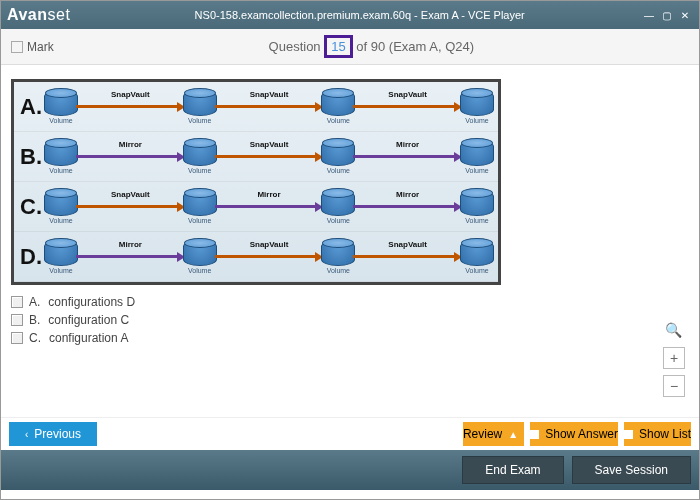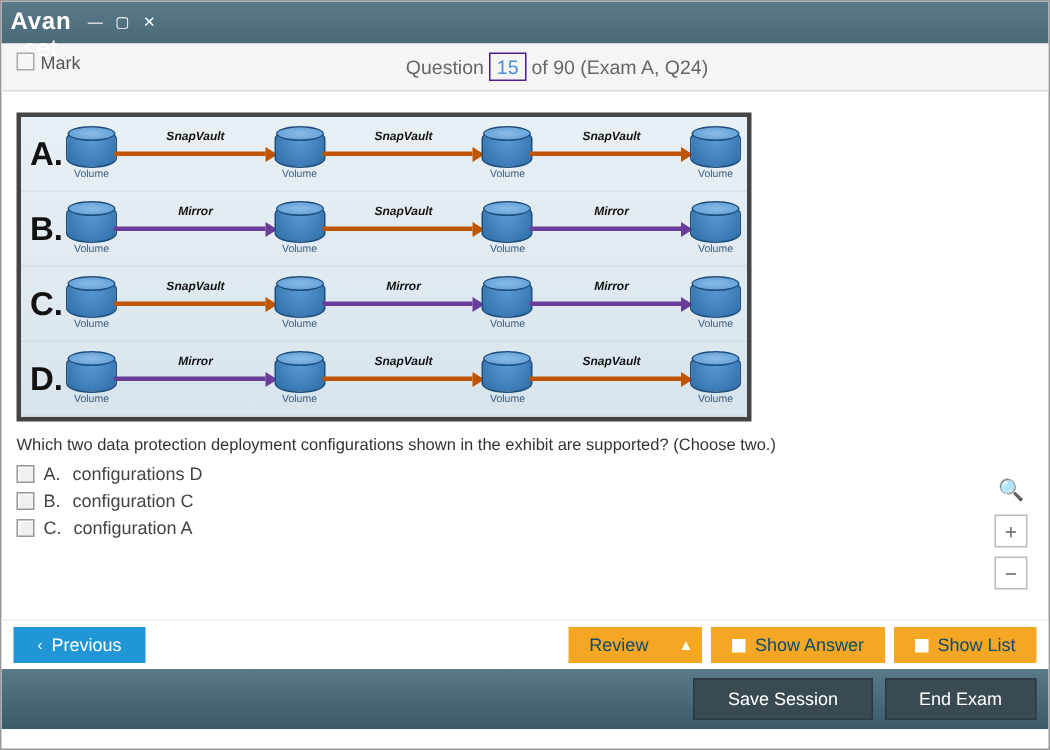--- a/index.html
+++ b/index.html
@@ -1,66 +1,67 @@
 <!DOCTYPE html>
 <html><head>
 <meta charset="utf-8">
 <style>
   * { box-sizing: border-box; margin: 0; padding: 0; }
   body { font-family: Arial, sans-serif; font-size: 12px; background: #fff; width: 700px; height: 500px; overflow: hidden; border: 1px solid #999; }
   .titlebar { background: linear-gradient(#5a7a8a, #4a6a7a); color: #fff; height: 28px; display: flex; align-items: center; padding: 0 6px; }
-  .logo-img { height: 18px; margin-right: 8px; display:flex; align-items:center; font-size:16px; font-weight:300; letter-spacing:0.5px;flex-direction:column; }
+  .logo-img { height: 18px; margin-right: 8px; display:flex; align-items:center; font-size:16px; font-weight:300; letter-spacing:0.5px; }
   .logo-img b { font-weight: 700; }
   .titlebar-title { flex: 1; text-align: center; font-size: 11px; }
   .win-controls { display: flex; gap: 2px; }
   .win-btn { width: 16px; height: 14px; display:flex; align-items:center; justify-content:center; font-size:10px; cursor:pointer; }
-  .question-head { background: #f5f5f5; border-bottom: 1px solid #ddd; padding: 6px 10px; display:flex; color:#555; }
+  .question-head { background: #f5f5f5; border-bottom: 1px solid #ddd; padding: 6px 10px; display:flex; align-items:center; color:#555; }
   .mark-box { width:12px; height:12px; border:1px solid #aaa; margin-right:4px; }
   .q-center { flex:1; text-align:center; font-size:13px; color:#666; }
-  .q-num { border:1px solid #4c1d95; color:#4a90d9; padding:1px 4px; display:inline-block; }
+  .q-num { border:3px solid #4c1d95; color:#4a90d9; padding:1px 4px; display:inline-block; }
   .content { padding: 8px 10px; height: 352px; overflow:hidden; position:relative; }
   .exhibit { border: 3px solid #444; margin: 6px 0 10px 0; width: 490px; background: linear-gradient(#e8f0f5,#d8e4ec); }
   .row { display:flex; align-items:center; height:50px; border-bottom:1px solid rgba(0,0,0,0.05); }
   .row-label { font-size:22px; font-weight:bold; width:30px; text-align:left; padding-left:6px; color:#111; }
   .chain { flex:1; display:flex; align-items:center; justify-content:space-between; padding:0 4px 0 0; }
   .vol { display:flex; flex-direction:column; align-items:center; }
   .cyl { width:34px; height:26px; background: radial-gradient(ellipse at 50% 20%, #5b9bd5, #2e6ca8); border-radius: 50%/25%; border:1px solid #1d4d7a; position:relative; }
   .cyl::before { content:""; position:absolute; top:-3px; left:0; right:0; height:8px; background: radial-gradient(ellipse, #8bbbe8, #5b9bd5); border-radius:50%; border:1px solid #1d4d7a; }
   .vlabel { font-size:7px; color:#3a5a7a; margin-top:1px; }
   .arrow { position:relative; flex:1; height:14px; display:flex; align-items:center; margin:0 -2px; }
   .arrow-line { height:3px; flex:1; }
   .arrow-head { width:0; height:0; border-top:5px solid transparent; border-bottom:5px solid transparent; }
-  .arrow-label { position:absolute; top:-10px; left:50%; transform:translateX(-50%); font-size:8px; font-weight:bold; white-space:nowrap;font-style:italic; }
+  .arrow-label { position:absolute; top:-10px; left:50%; transform:translateX(-50%); font-size:8px; font-weight:bold; white-space:nowrap; }
   .sv .arrow-line { background:#c05500; } .sv .arrow-head { border-left:8px solid #c05500; } .sv .arrow-label { color:#111; }
   .mr .arrow-line { background:#6a3d9a; } .mr .arrow-head { border-left:8px solid #6a3d9a; } .mr .arrow-label { color:#111; }
   .answers { margin-top:6px; }
   .ans { display:flex; align-items:center; margin:4px 0; color:#444; }
   .ans-box { width:12px; height:12px; border:1px solid #999; background:#f0f0f0; margin-right:6px; box-shadow: inset 1px 1px 0 #fff; }
   .side-controls { position:absolute; right:14px; bottom:20px; display:flex; flex-direction:column; gap:6px; align-items:center; }
   .side-btn { width:22px; height:22px; border:1px solid #bbb; background:#fff; display:flex; align-items:center; justify-content:center; font-size:14px; color:#666; cursor:pointer; }
   .magnify { border:none; }
   .nav-bar { background:#fff; padding:4px 8px; display:flex; gap:6px; align-items:center; border-top:1px solid #eee; }
   .btn-blue { background:#2196d6; color:#fff; padding:5px 16px; font-size:12px; cursor:pointer; display:flex; align-items:center; gap:6px; }
-  .btn-orange { background:#f5a623; color:#0c4a6e; padding:5px 14px; font-size:12px; cursor:pointer; display:flex; align-items:center; gap:6px; }
+  .btn-orange { background:#f5a623; color:#000000; padding:5px 0; font-size:12px; cursor:pointer; display:flex; align-items:center; gap:6px; }
   .btn-orange-split { background:#f5a623; color:#fff; width:22px; display:flex; align-items:center; justify-content:center; align-self:stretch; cursor:pointer; margin-left:-6px; }
   .chev { font-size:10px; }
   .stop-sq { width:9px; height:9px; background:#fff; display:inline-block; }
   .bottom-bar { background: linear-gradient(#5a7a8a, #3a5a6a); padding:6px 8px; display:flex; justify-content:flex-end; gap:8px; }
   .btn-dark { background:#3a4a52; color:#fff; padding:6px 22px; font-size:12px; cursor:pointer; border:1px solid #2a3a42; }
   .spacer { flex:1; }
   .prompt { color:#333; font-size:11px; }
 </style>
 </head>
 <body>
 
 <div class="titlebar">
   <div class="logo-img">
     <b>Avan</b>
       <span>set</span>
   </div>
+  <div class="titlebar-title">NS0-158.examcollection.premium.exam.60q - Exam A - VCE Player</div>
   <div class="win-controls">
     <div class="win-btn">—</div>
     <div class="win-btn">▢</div>
     <div class="win-btn">✕</div>
   </div>
 </div>
 
 <div class="question-head">
   <div class="mark-box"></div>
   <span>Mark</span>
@@ -212,21 +213,20 @@
             <div class="arrow-head"></div>
           </div>
           <div class="vol">
             <div class="cyl"></div>
             <div class="vlabel">Volume</div>
           </div>
         </div>
       </div>
     </div>
 
-  <div class="prompt">Which two data protection deployment configurations shown in the exhibit are supported? (Choose two.)</div>
 
   <div class="answers" id="answers">
       <div class="ans">
         <div class="ans-box"></div>
         <span style="margin-right: 8px;">A.</span>
         <span>configurations D</span>
       </div>
       <div class="ans">
         <div class="ans-box"></div>
         <span style="margin-right: 8px;">B.</span>
@@ -262,15 +262,15 @@
     <span class="stop-sq"></span>
     <span>Show Answer</span>
   </div>
   <div class="btn-orange">
     <span class="stop-sq"></span>
     <span>Show List</span>
   </div>
 </div>
 
 <div class="bottom-bar">
+  <div class="btn-dark">End Exam</div>
   <div class="btn-dark">Save Session</div>
-  <div class="btn-dark">End Exam</div>
 </div>
 
 </body></html>

